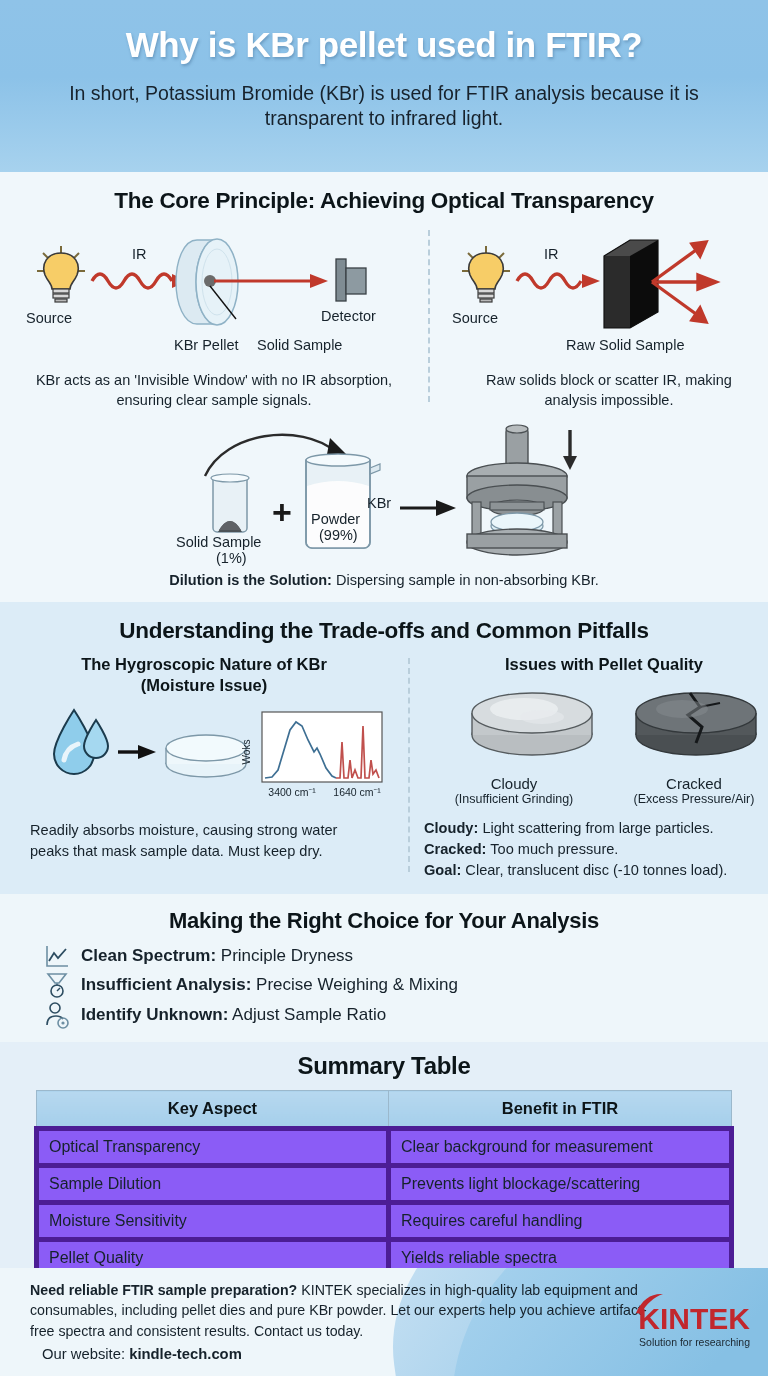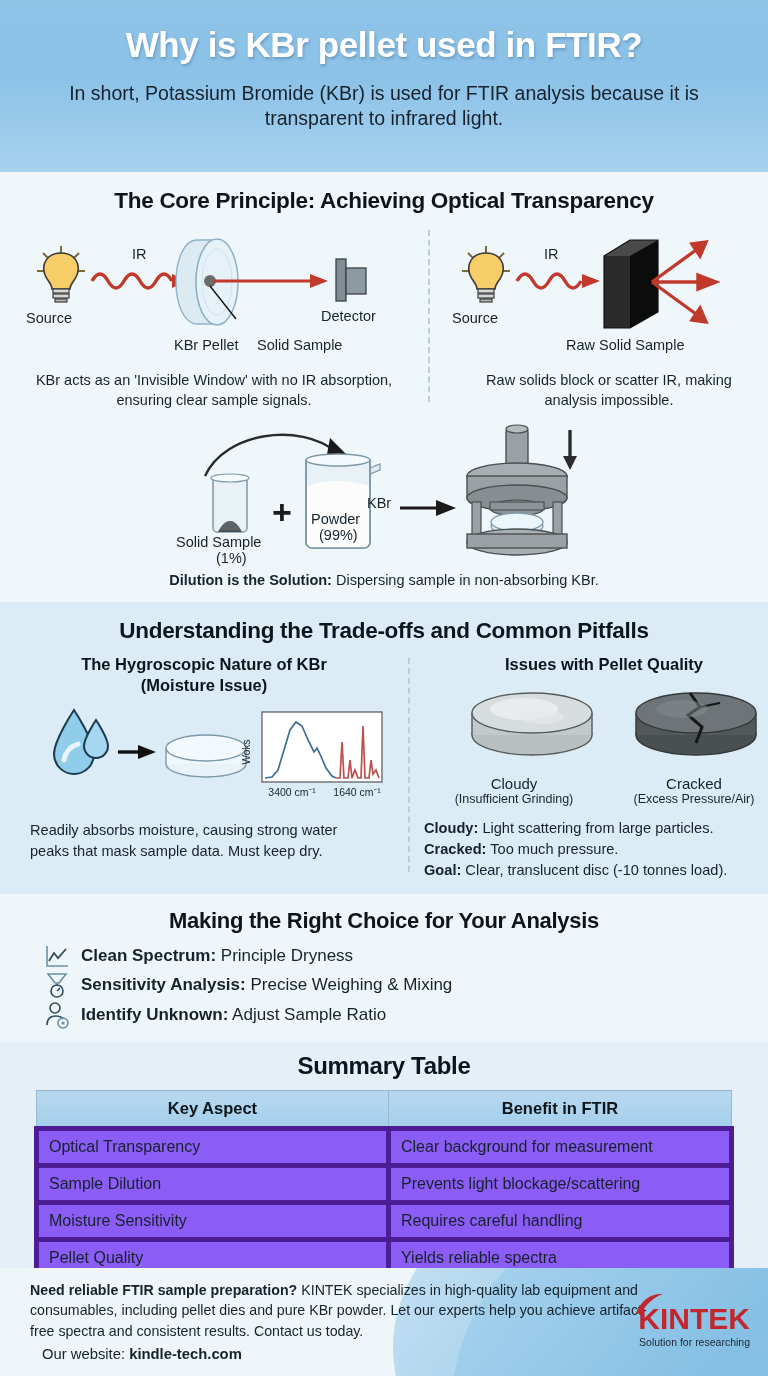--- a/index.html
+++ b/index.html
@@ -396,21 +396,21 @@
 
     <div class="choice-row">
       <span>
         <svg width="26" height="28" viewBox="0 0 26 28">
             <path d="M4 3 L22 3 L15 12 L11 12 Z" fill="none" stroke="#6d8fa3" stroke-width="1.6"></path>
             <line x1="13" y1="12" x2="13" y2="15" stroke="#6d8fa3" stroke-width="1.6"></line>
             <circle cx="13" cy="20" r="6" fill="none" stroke="#2d4d61" stroke-width="1.6"></circle>
             <line x1="13" y1="20" x2="16" y2="17" stroke="#2d4d61" stroke-width="1.4"></line>
           </svg>
       </span>
-      <span class="choice-txt"><b>Sensitivity Analysis:</b><span> Precise Weighing &amp; Mixing</span></span>
+      <span class="choice-txt"><b>Insufficient Analysis:</b><span> Precise Weighing &amp; Mixing</span></span>
     </div>
 
     <div class="choice-row">
       <span>
         <svg width="26" height="28" viewBox="0 0 26 28">
             <circle cx="11" cy="7" r="5" fill="none" stroke="#2d4d61" stroke-width="1.6"></circle>
             <path d="M3 24 q0 -9 9 -9 q5 0 7 3" fill="none" stroke="#2d4d61" stroke-width="1.6"></path>
             <circle cx="19" cy="22" r="5" fill="none" stroke="#6d8fa3" stroke-width="1.6"></circle>
             <circle cx="19" cy="22" r="1.6" fill="#6d8fa3"></circle>
           </svg>

